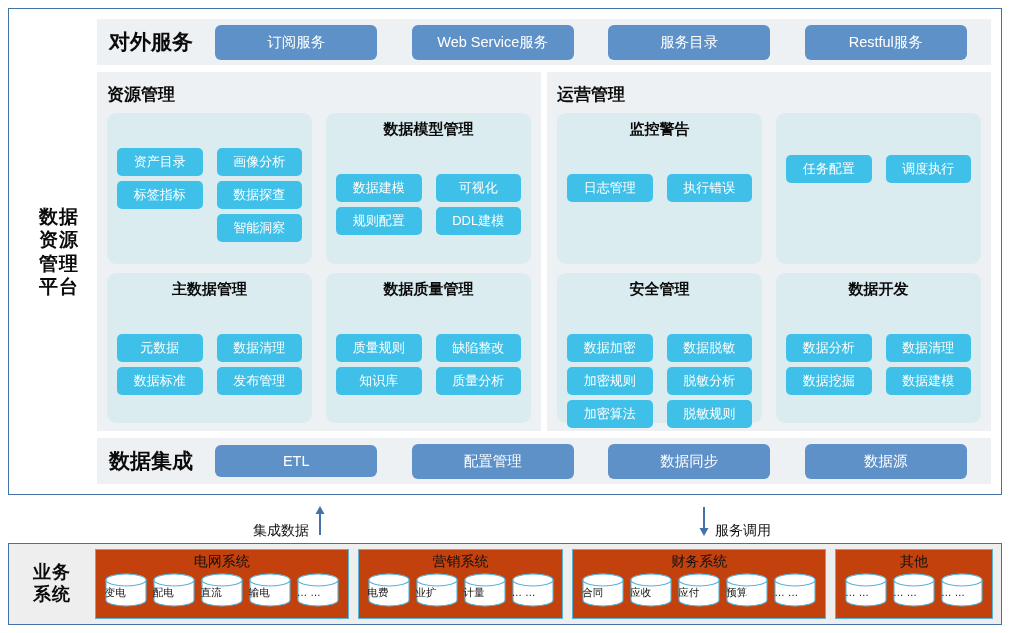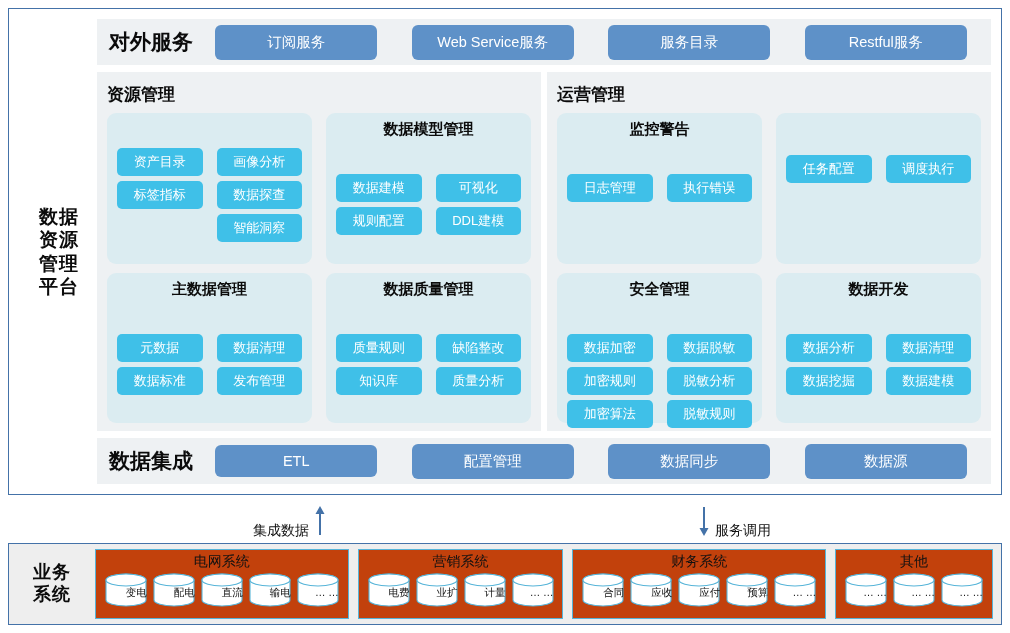--- a/index.html
+++ b/index.html
@@ -100,22 +100,22 @@
     box-sizing:border-box;display:flex;flex-direction:column;
     align-items:center;padding:2px 6px 4px;min-width:0;
   }
   .biz-group-title{font-size:14px;color:#111;white-space:nowrap;padding:1px 0 2px;}
   .cyls{display:flex;gap:6px;align-items:flex-end;}
   .cyl{
     position:relative;width:42px;height:34px;flex:0 0 auto;
   }
   .cyl svg{position:absolute;left:0;top:0;}
   .cyl-label{
-    position:absolute;left:0;right:0;top:13px;text-align:right;
-    font-size:10.5px;color:#111;white-space:nowrap;padding-left:6px;
+    position:absolute;left:0;right:0;top:13px;text-align:left;
+    font-size:10.5px;color:#111;white-space:nowrap;
   }
 </style>
 </head>
 <body>
 
 <div class="platform-frame">
 
   <div class="platform-title">
     <span>
         <div>数据</div>

